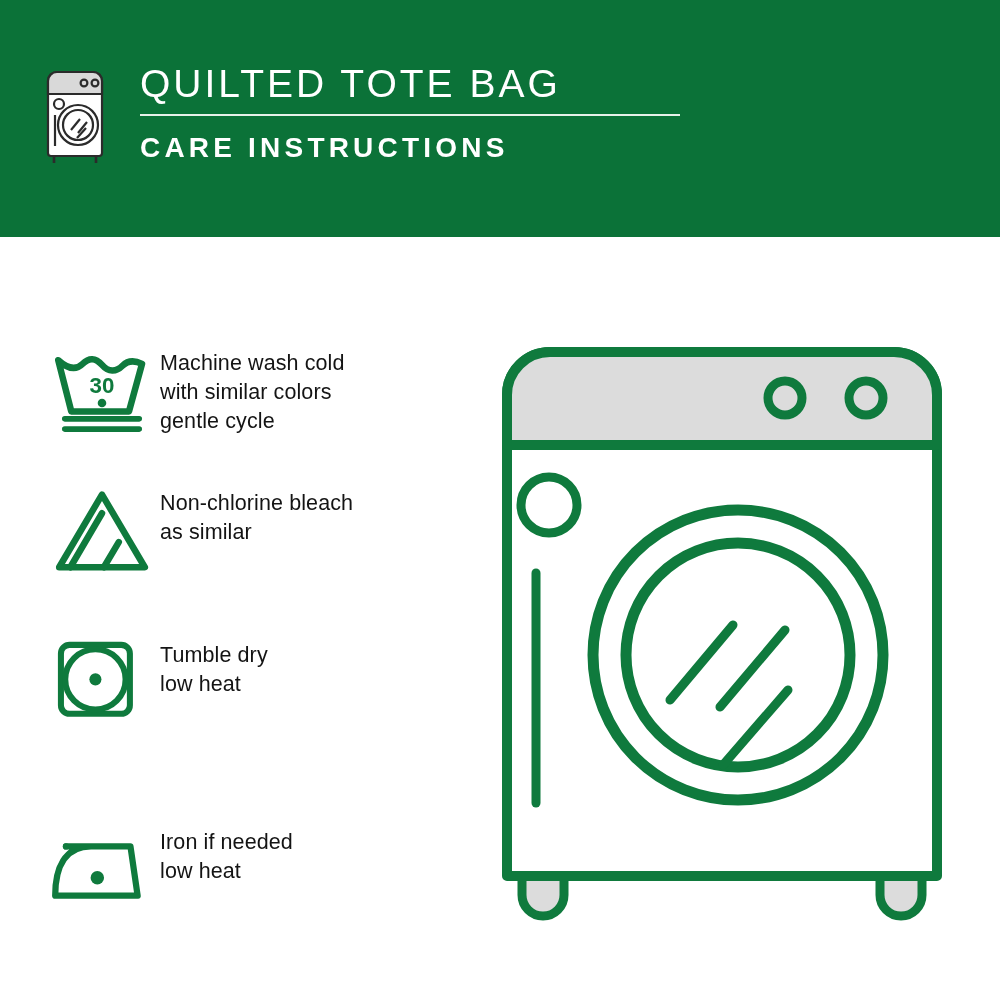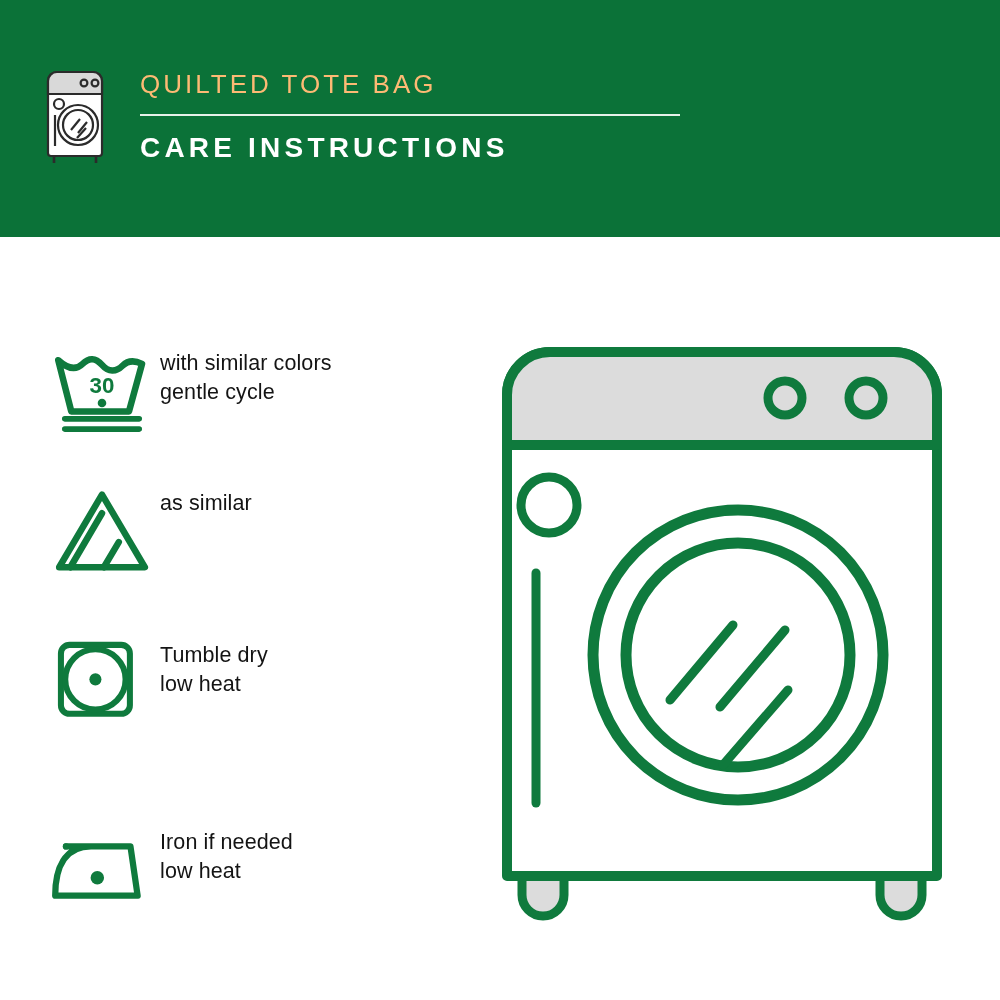--- a/index.html
+++ b/index.html
@@ -40,22 +40,22 @@
     width: 62px;
     height: 104px;
     margin-right: 34px;
     flex: none;
   }
   #header-text-block {
     display: flex;
     flex-direction: column;
   }
   #title-line-1 {
-    color: #fdba74;
-    font-size: 26px;
+    color: #ffffff;
+    font-size: 39px;
     line-height: 44px;
     letter-spacing: 3.0px;
     font-weight: 300;
     white-space: nowrap;
   }
   #title-divider {
     width: 540px;
     height: 2px;
     background: #e8f2ea;
     margin: 8px 0 9px 0;
@@ -162,36 +162,38 @@
           </g>
           <text x="58" y="51" text-anchor="middle" font-family="'Liberation Sans', sans-serif" font-size="24" font-weight="700" fill="#0f7a3d">30</text>
           <circle cx="58" cy="62" r="4.6" fill="#0f7a3d"></circle>
           <g stroke="#0f7a3d" stroke-width="6" stroke-linecap="round">
             <line x1="18" y1="79" x2="98" y2="79"></line>
             <line x1="18" y1="90" x2="98" y2="90"></line>
           </g>
         </svg>
       </div>
       <div class="care-text">
+        <span class="tline">Machine wash cold</span>
         <span class="tline">with similar colors</span>
         <span class="tline">gentle cycle</span>
       </div>
     </div>
 
     <div class="care-row" id="care-row-bleach">
       <div class="care-symbol">
         <svg viewBox="0 0 116 96" width="108" height="90" aria-hidden="true">
           <g fill="none" stroke="#0f7a3d" stroke-width="7" stroke-linecap="round" stroke-linejoin="round">
             <path d="M58 10 L104 88 H12 Z"></path>
             <line x1="58" y1="30" x2="24" y2="88"></line>
             <line x1="76" y1="61" x2="60" y2="88"></line>
           </g>
         </svg>
       </div>
       <div class="care-text">
+        <span class="tline">Non-chlorine bleach</span>
         <span class="tline">as similar</span>
       </div>
     </div>
 
     <div class="care-row" id="care-row-dry">
       <div class="care-symbol">
         <svg viewBox="0 0 116 96" width="100" height="83" aria-hidden="true">
           <g fill="none" stroke="#0f7a3d" stroke-width="7" stroke-linejoin="round">
             <rect x="15" y="9" width="80" height="80" rx="10" ry="10"></rect>
             <circle cx="55" cy="49" r="35"></circle>

